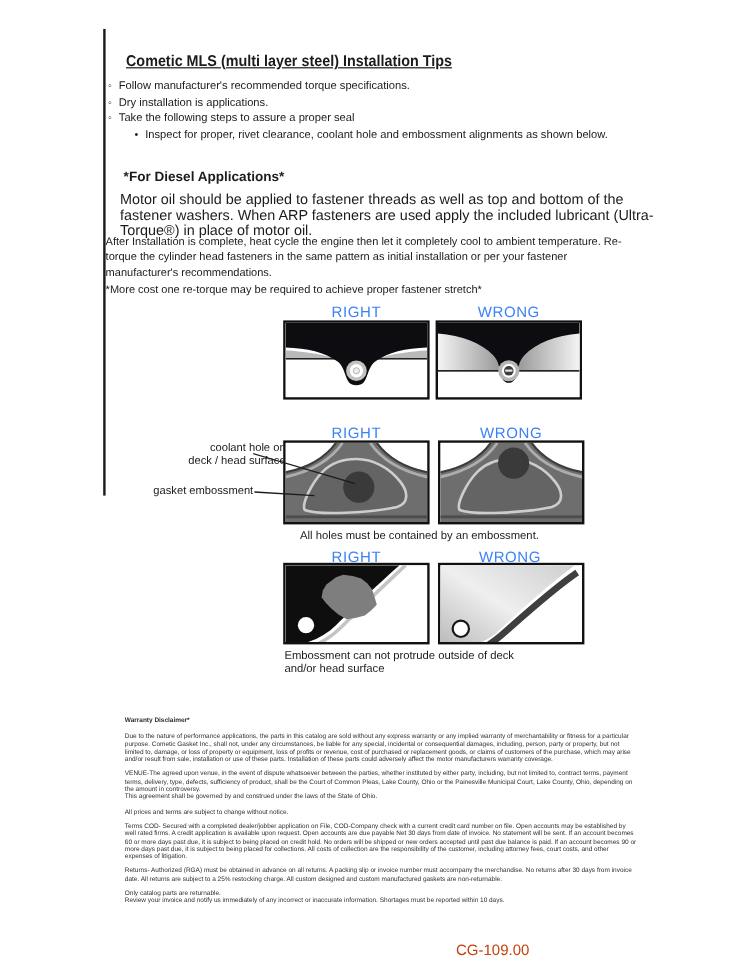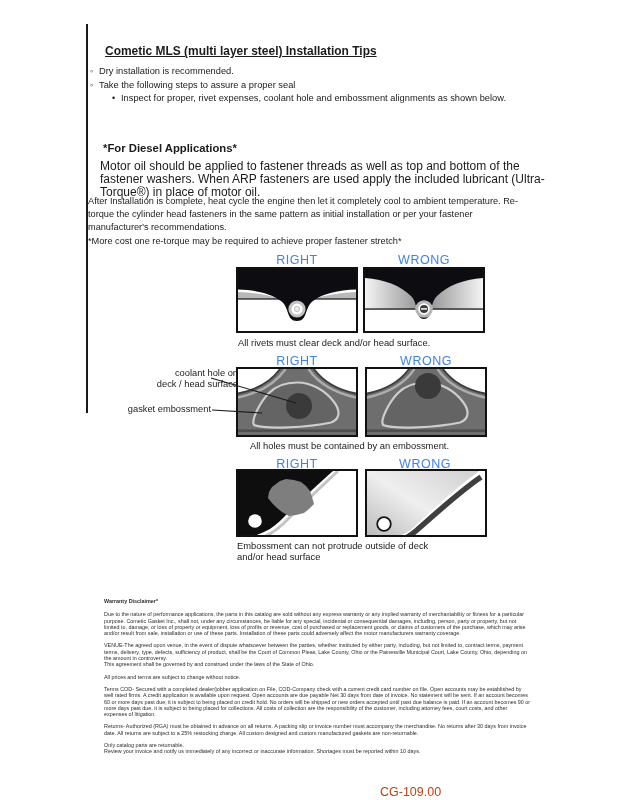--- a/index.html
+++ b/index.html
@@ -43,23 +43,24 @@
 </head>
 <body>
 
 <div class="page">
 
   <div class="left-rule"></div>
 
   <div class="title">Cometic MLS (multi layer steel) Installation Tips</div>
 
   <div class="bullets">
-    <div class="b-item">Dry installation is recommended.</div>
+    <div class="b-item">Follow manufacturer's recommended torque specifications.</div>
+    <div class="b-item">Dry installation is applications.</div>
     <div class="b-item">Take the following steps to assure a proper seal</div>
-    <div class="b-sub">Inspect for proper, rivet expenses, coolant hole and embossment alignments as shown below.</div>
+    <div class="b-sub">Inspect for proper, rivet clearance, coolant hole and embossment alignments as shown below.</div>
   </div>
 
   <div class="diesel-h">*For Diesel Applications*</div>
   <div class="diesel-p1">Motor oil should be applied to fastener threads as well as top and bottom of the fastener washers. When ARP fasteners are used apply the included lubricant (Ultra-Torque®) in place of motor oil.</div>
   <div class="diesel-p2">After Installation is complete, heat cycle the engine then let it completely cool to ambient temperature. Re-torque the cylinder head fasteners in the same pattern as initial installation or per your fastener manufacturer's recommendations.</div>
   <div class="diesel-note">*More cost one re-torque may be required to achieve proper fastener stretch*</div>
 
   <div class="flabel" style="left:297px; top:229px;">RIGHT</div>
   <div class="flabel" style="left:424px; top:229px;">WRONG</div>
 
@@ -93,21 +94,20 @@
       <path d="M118,8 C100,10 84,16 71,26 C64,31.5 61,40 61,40 L118,40 Z" fill="url(#f1gr)"></path>
       <rect x="0" y="39.4" width="118" height="1.3" fill="#141414"></rect>
       <path d="M0,0 H118 V9 C98,10.5 82,17 72,27 C64,35 68,50 59,50 C50,50 54,35 46,27 C36,17 20,10.5 0,9 Z" fill="#0c0c11"></path>
       <circle cx="59" cy="40" r="8.8" fill="#b5b5b5"></circle>
       <circle cx="59" cy="40" r="5.8" fill="#ffffff"></circle>
       <circle cx="59" cy="40" r="4" fill="#3c3c3c"></circle>
       <rect x="55.8" y="39" width="6.4" height="1.8" rx="0.9" fill="#e0e0e0"></rect>
     </svg>
   </div>
 
-  <div class="caption" style="left:238px; top:313px;">All rivets must clear deck and/or head surface.</div>
 
   <div class="flabel" style="left:297px; top:330px;">RIGHT</div>
   <div class="flabel" style="left:426px; top:330px;">WRONG</div>
 
   <div class="callout" style="left:84px; top:344px;padding-left:31px;">
     <div>coolant hole on</div>
     <div>deck / head surface</div>
   </div>
   <div class="callout" style="left:88px; top:380px;">
     <div>gasket embossment</div>

